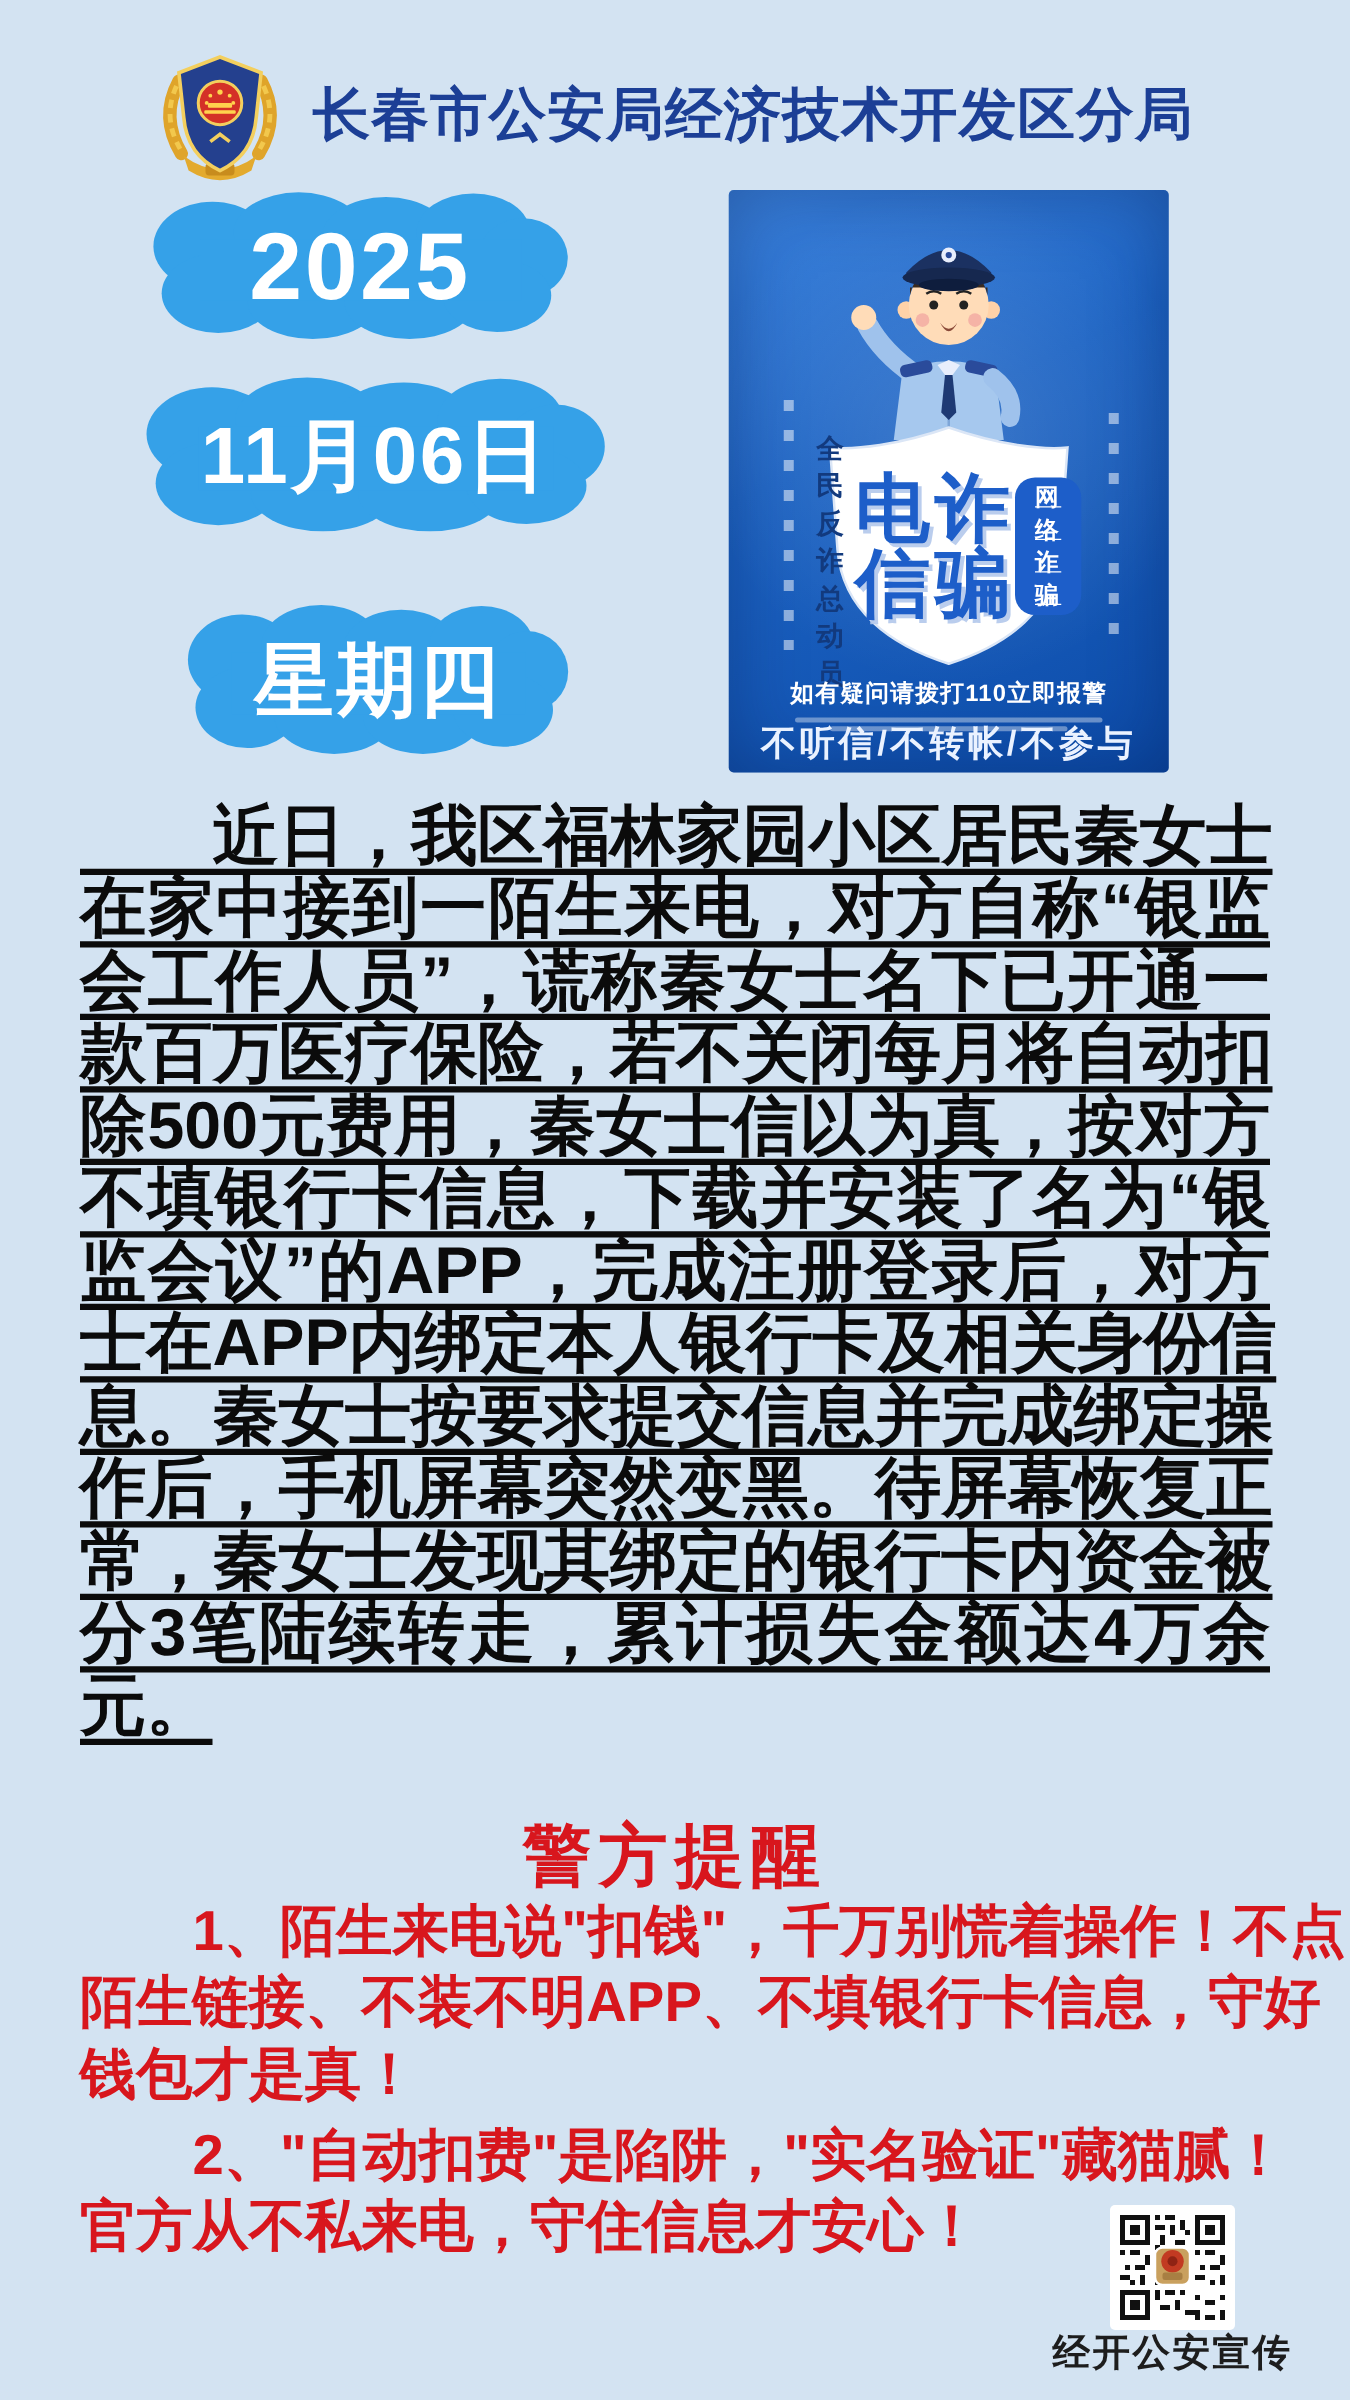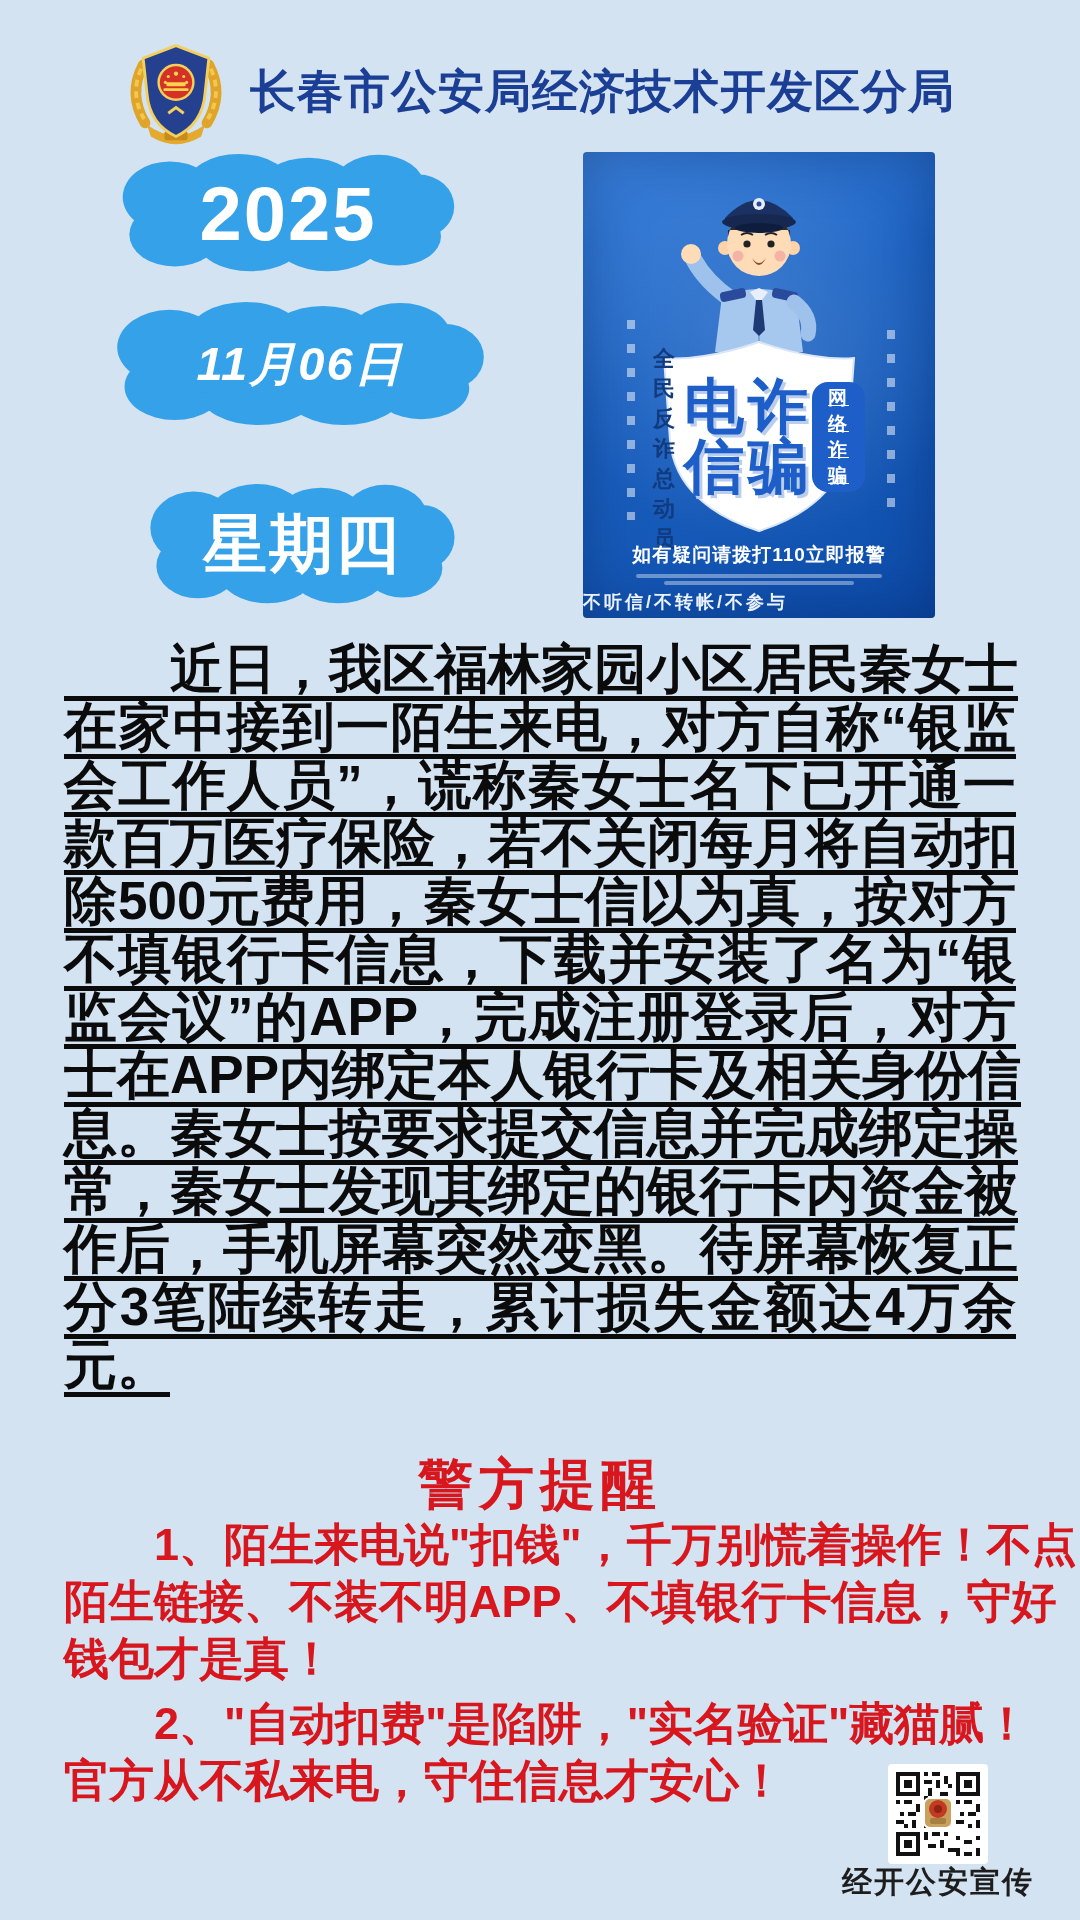--- a/index.html
+++ b/index.html
@@ -13,21 +13,21 @@
 
   
   .cloud{position:absolute;}
   .cloud svg{position:absolute;left:0;top:0;width:100%;height:100%;}
   .cloud .cloud-text{position:absolute;left:0;top:0;width:100%;height:100%;
     display:flex;align-items:center;justify-content:center;
     color:#ffffff;font-weight:900;letter-spacing:2px;}
   .cloud-year{left:118px;top:152px;width:340px;height:122px;}
   .cloud-year .cloud-text{font-size:76px;}
   .cloud-date{left:112px;top:300px;width:376px;height:128px;}
-  .cloud-date .cloud-text{font-size:47px;font-style:italic;}
+  .cloud-date .cloud-text{font-size:64px;}
   .cloud-week{left:146px;top:482px;width:312px;height:124px;}
   .cloud-week .cloud-text{font-size:64px;}
 
   
   .poster{position:absolute;left:583px;top:152px;width:352px;height:466px;border-radius:4px;
     background:linear-gradient(155deg,#3b82dd 0%,#1d64c4 40%,#0c4ba8 100%);
     box-shadow:inset 0 0 60px rgba(0,20,70,.35);overflow:hidden;}
   .poster .glow{position:absolute;left:0;top:0;width:100%;height:100%;
     background:radial-gradient(circle at 50% 42%,rgba(255,255,255,.14),rgba(255,255,255,0) 62%);}
   .dash-col{position:absolute;width:8px;
@@ -42,22 +42,22 @@
   .shield-slogan{margin-top:24px;font-size:22px;font-weight:900;color:#123a7e;letter-spacing:1px;}
   .shield-big{font-size:60px;line-height:60px;font-weight:900;color:#1d5ec9;letter-spacing:4px;
     text-shadow:3px 3px 0 rgba(178,200,235,.9);}
   .shield-tag{background:#1d5ec9;color:#ffffff;font-size:19px;font-weight:800;
     padding:3px 16px;border-radius:16px;letter-spacing:2px;text-decoration:underline;}
   .p-hotline{position:absolute;bottom:50px;left:0;width:100%;text-align:center;color:#ffffff;
     font-size:19px;font-weight:800;letter-spacing:1px;}
   .p-tiny{position:absolute;left:15%;width:70%;height:4px;background:rgba(255,255,255,.38);border-radius:2px;}
   .p-tiny.t1{bottom:40px;}
   .p-tiny.t2{bottom:33px;left:23%;width:54%;}
-  .p-motto{position:absolute;bottom:4px;left:0;width:100%;color:#eaf2ff;
-    font-size:18px;font-weight:900;letter-spacing:3px;}
+  .p-motto{position:absolute;bottom:4px;left:0;width:100%;text-align:center;color:#eaf2ff;
+    font-size:28px;font-weight:900;letter-spacing:3px;}
 
   
   .article{position:absolute;left:64px;top:640px;width:952px;color:#0b0b0b;}
   .body-line{font-size:53px;line-height:58px;font-weight:800;white-space:nowrap;
     text-align:justify;text-align-last:justify;
     text-decoration:underline;text-decoration-thickness:5px;text-underline-offset:9px;}
   .body-line.last{text-align-last:left;}
 
   
   .reminder-title{position:absolute;left:0;top:1448px;width:100%;text-align:center;
@@ -221,22 +221,22 @@
   <div class="article">
       <div class="body-line">　　近日，我区福林家园小区居民秦女士</div>
       <div class="body-line">在家中接到一陌生来电，对方自称“银监</div>
       <div class="body-line">会工作人员”，谎称秦女士名下已开通一</div>
       <div class="body-line">款百万医疗保险，若不关闭每月将自动扣</div>
       <div class="body-line">除500元费用，秦女士信以为真，按对方</div>
       <div class="body-line">不填银行卡信息，下载并安装了名为“银</div>
       <div class="body-line">监会议”的APP，完成注册登录后，对方</div>
       <div class="body-line">士在APP内绑定本人银行卡及相关身份信</div>
       <div class="body-line">息。秦女士按要求提交信息并完成绑定操</div>
+      <div class="body-line">作后，手机屏幕突然变黑。待屏幕恢复正</div>
       <div class="body-line">常，秦女士发现其绑定的银行卡内资金被</div>
-      <div class="body-line">作后，手机屏幕突然变黑。待屏幕恢复正</div>
       <div class="body-line">分3笔陆续转走，累计损失金额达4万余</div>
       <div class="body-line last">元。</div>
     </div>
 
   <div class="reminder-title">警方提醒</div>
 
   <div class="reminder-block rb1">
       <div class="red-line">　　1、陌生来电说"扣钱"，千万别慌着操作！不点</div>
       <div class="red-line">陌生链接、不装不明APP、不填银行卡信息，守好</div>
       <div class="red-line last">钱包才是真！</div>

